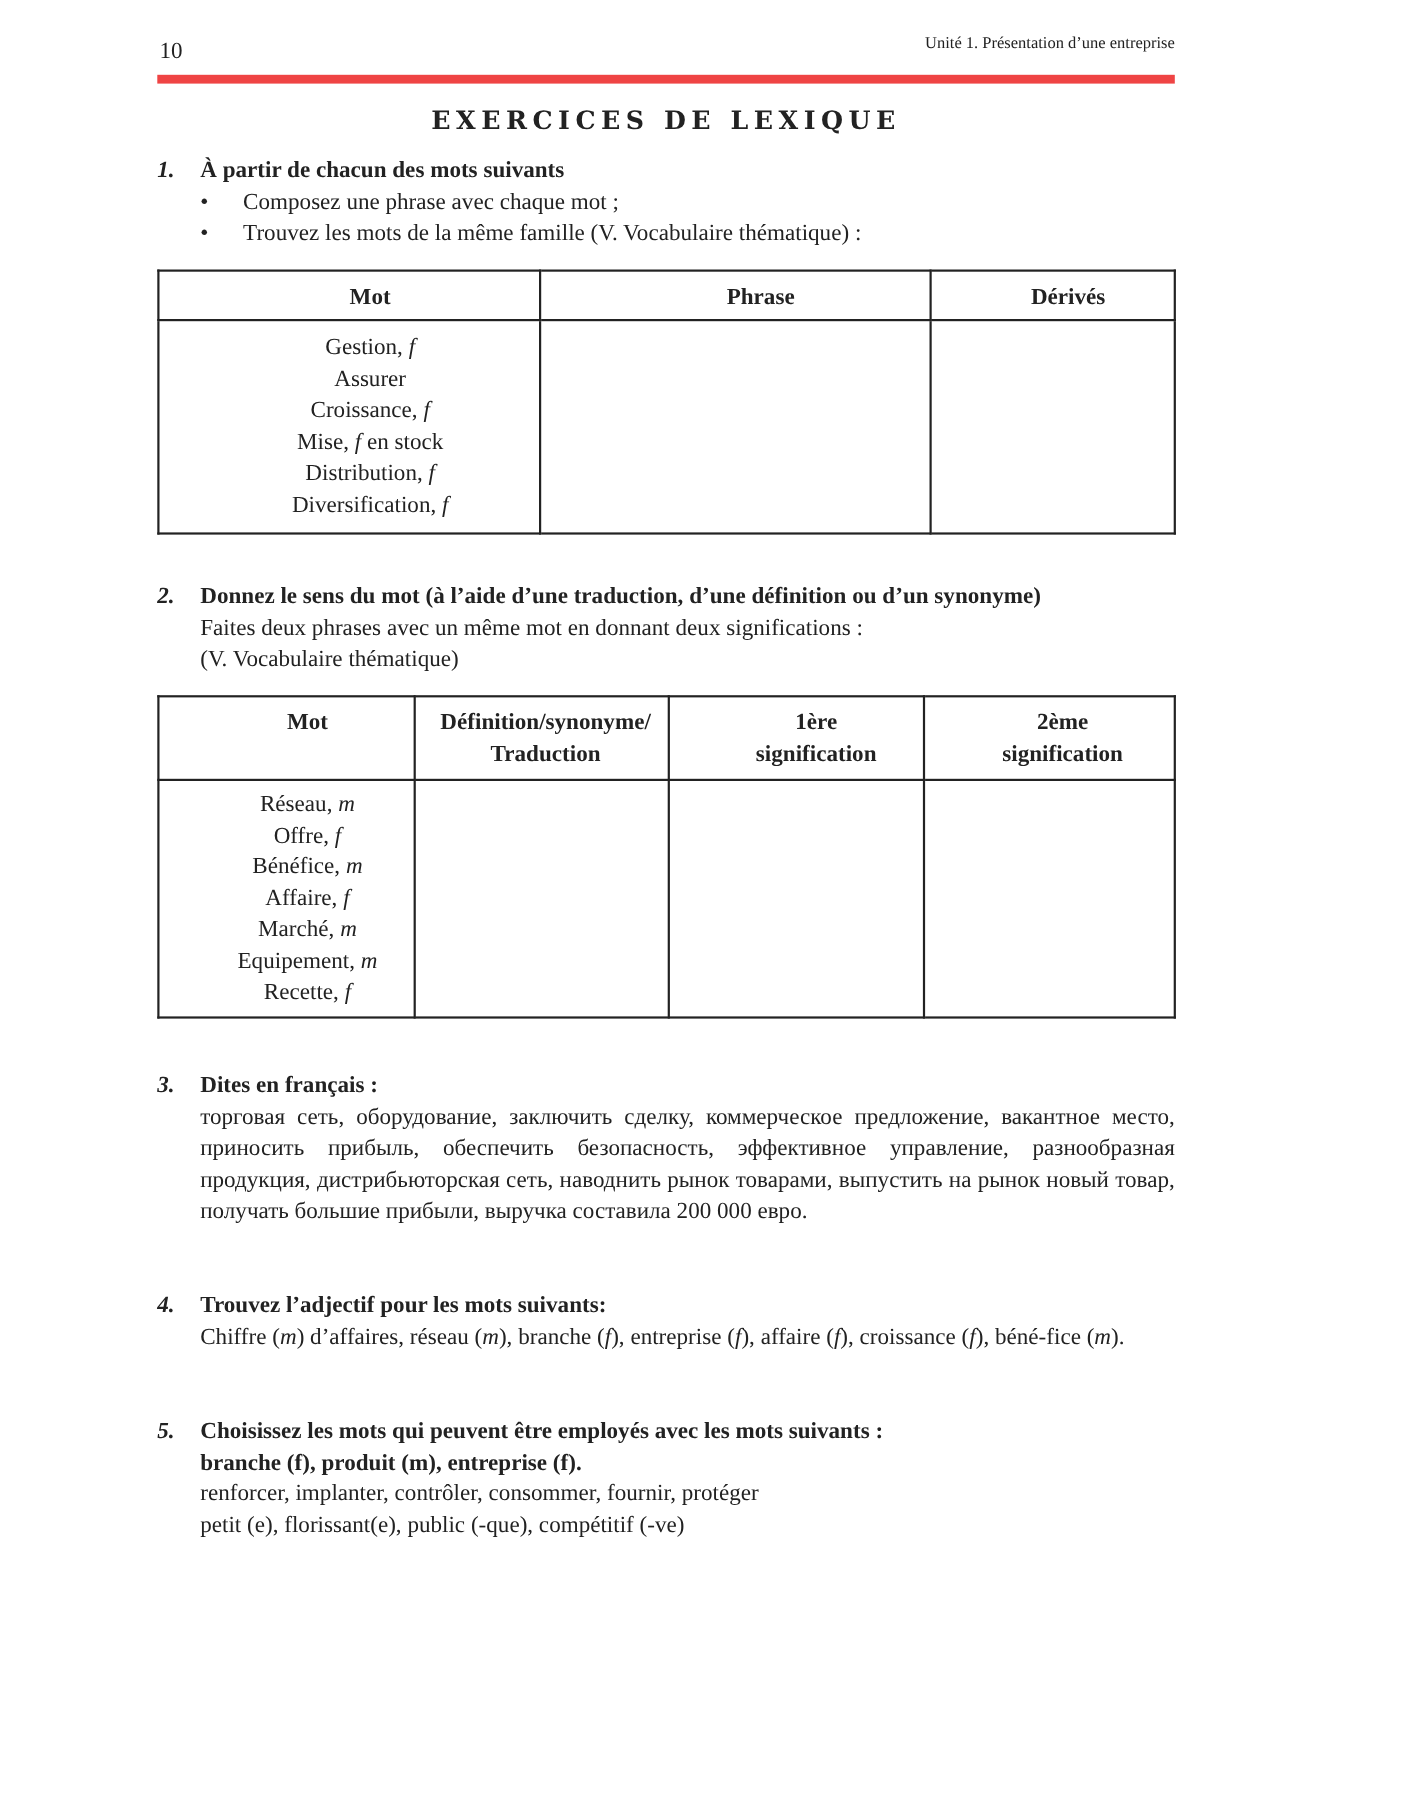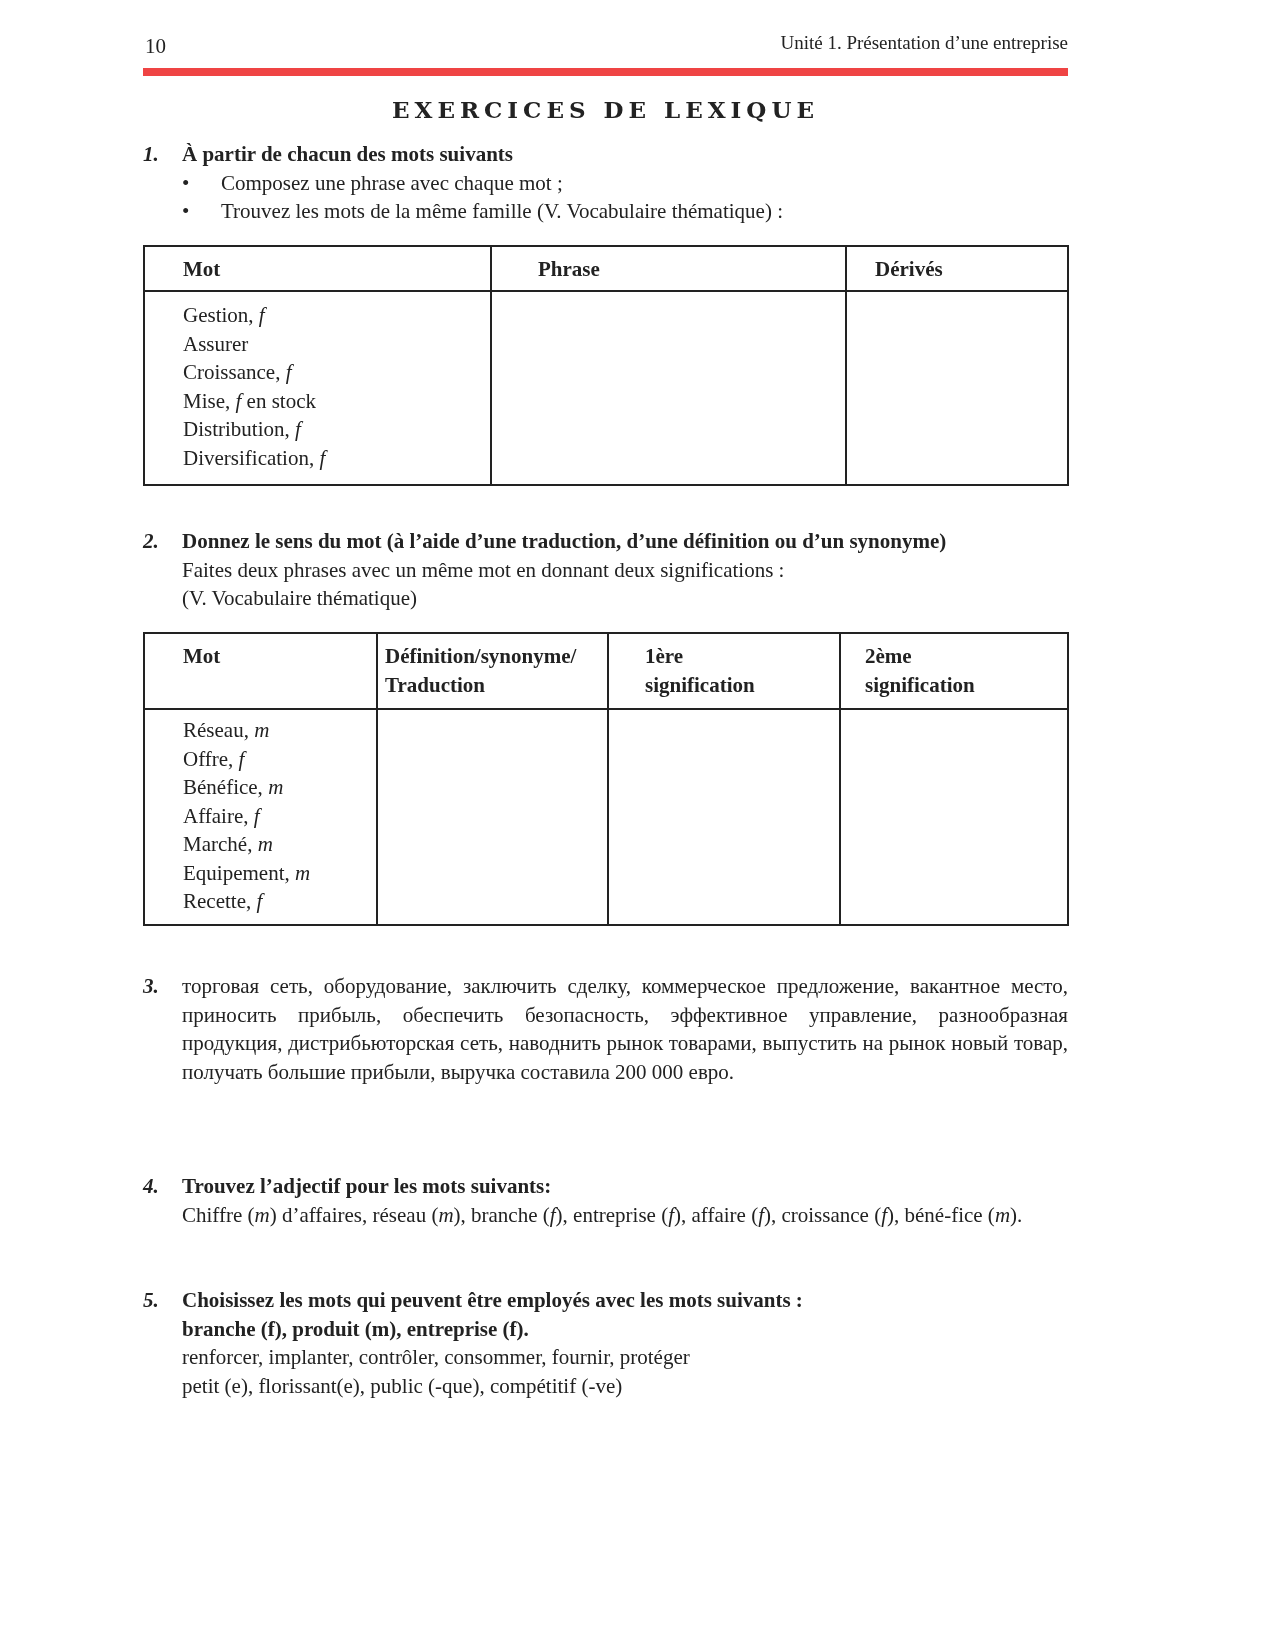--- a/index.html
+++ b/index.html
@@ -6,21 +6,21 @@
   body {
     width: 1275px; height: 1651px; position: relative; overflow: hidden;
     font-family: "Liberation Serif", "DejaVu Serif", serif;
     color: #222222;
   }
   .header {
     position: absolute; left: 143px; top: 28px; width: 925px; height: 40px;
     border-bottom: 8px solid #ef4444;
   }
   .page-num { position: absolute; left: 2px; top: 6px; font-size: 21px; }
-  .running-title { position: absolute; right: 0; top: 4px; font-size: 19px; }
+  .running-title { position: absolute; right: 0; top: 4px; font-size: 15px; }
   .section-title {
     position: absolute; left: 143px; width: 925px; top: 96px; text-align: center;
     font-weight: bold; font-size: 23px; letter-spacing: 5px;
     font-family: "DejaVu Serif", serif;
   }
   .ex {
     position: absolute; left: 143px; width: 925px;
     font-size: 21px; line-height: 28.5px;
   }
   .ex .num { position: absolute; left: 0; top: 0; font-weight: bold; font-style: italic; }
@@ -28,21 +28,21 @@
   .ex .instr { font-weight: bold; }
   .bullets { list-style: none; margin: 0; padding: 0; }
   .bullets li { position: relative; padding-left: 39px; }
   .bullets li::before { content: "•"; position: absolute; left: 0; }
   .cyr { text-align: justify; }
   table.ex-table {
     position: absolute; left: 143px; width: 926px;
     border-collapse: collapse; font-size: 21px;
   }
   table.ex-table th, table.ex-table td {
-    border: 2px solid #222; vertical-align: top; text-align: left;
+    border: 2px solid #222; vertical-align: top; text-align: center;
   }
   table.ex-table th { font-weight: bold; line-height: 28.5px; }
   .word-list { list-style: none; margin: 0; padding: 0; line-height: 28.5px; }
   .word-list i { font-style: italic; }
 </style>
 </head>
 <body>
 
 <div class="header">
   <span class="page-num">10</span>
@@ -129,20 +129,21 @@
     <td></td>
     <td></td>
     <td></td>
   </tr>
 </tbody>
   </table>
 
 <div class="ex" style="top:972px;">
   <span class="num">3.</span>
   <div class="body">
+    <div class="instr">Dites en français :</div>
     <div class="cyr">торговая сеть, оборудование, заключить сделку, коммерческое предложение, вакантное место, приносить прибыль, обеспечить безопасность, эффективное управление, разнообразная продукция, дистрибьюторская сеть, наводнить рынок товарами, выпустить на рынок новый товар, получать большие прибыли, выручка составила 200 000 евро.</div>
   </div>
 </div>
 
 <div class="ex" style="top:1172px;">
   <span class="num">4.</span>
   <div class="body">
     <div class="instr">Trouvez l’adjectif pour les mots suivants:</div>
     <div class="cyr" id="ex4-items"><span>Chiffre (<i>m</i>) d’affaires, </span><span>réseau (<i>m</i>), </span><span>branche (<i>f</i>), </span><span>entreprise (<i>f</i>), </span><span>affaire (<i>f</i>), </span><span>croissance (<i>f</i>), </span><span>béné-fice (<i>m</i>).</span></div>
   </div>

